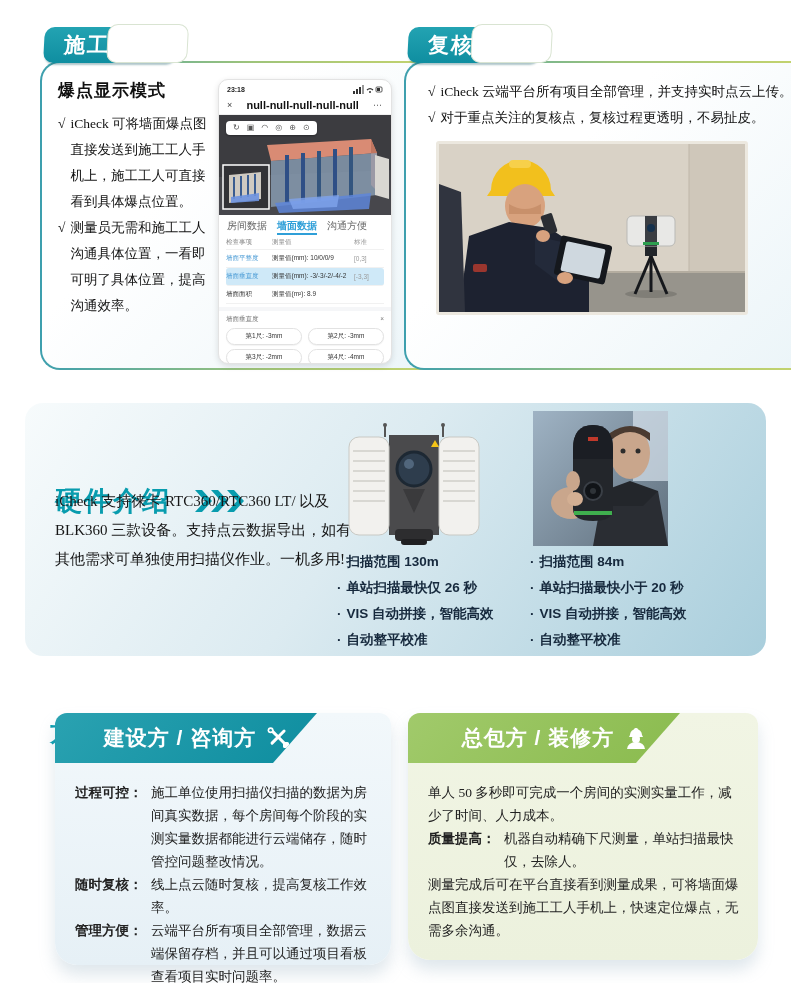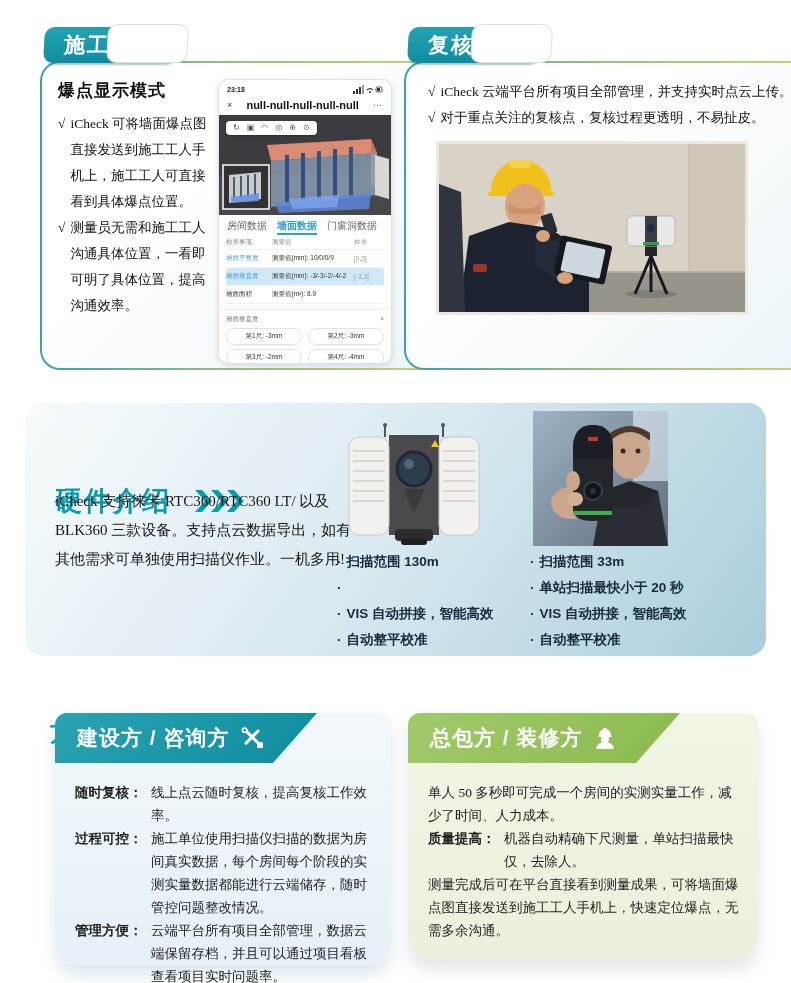--- a/index.html
+++ b/index.html
@@ -100,20 +100,21 @@
   .v-title{position:absolute;left:50px;top:668px;}
   .v-title h2{font-size:25px;}
   .value-card{position:absolute;border-radius:12px 12px 22px 22px;box-shadow:0 10px 16px rgba(140,170,185,.28);}
   #vcard1{left:55px;top:713px;width:336px;height:252px;background:linear-gradient(180deg,#f2f8fb,#e6f0f6);}
   #vcard2{left:408px;top:713px;width:350px;height:247px;background:linear-gradient(180deg,#f1f5e4,#ecf1dd);}
   .vc-banner{
     position:absolute;top:0;left:0;height:50px;display:flex;align-items:center;gap:10px;
     padding-left:22px;box-sizing:border-box;color:#fff;font-weight:bold;font-size:21px;letter-spacing:1px;
     border-top-left-radius:12px;
     clip-path:polygon(0 0,100% 0,calc(100% - 44px) 100%,0 100%);
+    justify-content:center;
   }
   #vcard1 .vc-banner{width:262px;background:linear-gradient(135deg,#2aa2b1,#0e8d9f);}
   #vcard2 .vc-banner{width:272px;background:linear-gradient(135deg,#a1ca6b,#8abb4e);}
   .vc-body{padding:68px 16px 12px 20px;}
   .v-item{display:flex;font-size:13.5px;line-height:23px;}
   .v-item .v-label{flex:0 0 76px;font-weight:bold;color:#222;font-family:"Liberation Sans",sans-serif;}
   .v-item .v-text{flex:1;color:#222;}
 </style>
 </head>
 <body>
@@ -189,21 +190,21 @@
           <rect x="14" y="62" width="2" height="22" fill="#3a5c90"></rect>
           <rect x="21" y="61" width="2" height="22" fill="#3a5c90"></rect>
           <rect x="28" y="60" width="2" height="22" fill="#3a5c90"></rect>
           <rect x="35" y="59" width="2" height="22" fill="#3a5c90"></rect>
           <polygon points="12,82 40,78 40,86 12,88" fill="#6d92e0" opacity="0.9"></polygon>
         </svg>
       </div>
       <div class="ph-tabs">
         <span class="ph-tab">房间数据</span>
         <span class="ph-tab active">墙面数据</span>
-        <span class="ph-tab">门窗洞数据</span>
+        <span class="ph-tab">沟通方便</span>
       </div>
       <div class="ph-table">
         <div class="ph-thead">
           <span class="c-item">检查事项</span>
           <span class="c-val">测量值</span>
           <span class="c-std">标准</span>
         </div>
         <div class="ph-row">
           <span class="c-item link-blue">墙面平整度</span>
           <span class="c-val">测量值(mm): 10/0/0/9</span>
@@ -336,20 +337,21 @@
     <rect x="58" y="118" width="26" height="6" rx="3" fill="#1f1f21"></rect>
   </svg>
 
   <div class="spec-list" style="left:312px;top:146px;">
     <div class="spec">
         <span class="dot">·</span>
         <span>扫描范围 130m</span>
       </div>
     <div class="spec">
         <span class="dot">·</span>
+        <span>单站扫描最快仅 26 秒</span>
       </div>
     <div class="spec">
         <span class="dot">·</span>
         <span>VIS 自动拼接，智能高效</span>
       </div>
     <div class="spec">
         <span class="dot">·</span>
         <span>自动整平校准</span>
       </div>
   </div>
@@ -378,21 +380,21 @@
     <circle cx="60" cy="80" r="3" fill="#2e3338"></circle>
     <rect x="41" y="100" width="38" height="4" fill="#3fae4e"></rect>
     <rect x="55" y="26" width="10" height="4" fill="#c0392b"></rect>
     <ellipse cx="40" cy="70" rx="7" ry="10" fill="#c9a68c"></ellipse>
     <ellipse cx="42" cy="88" rx="8" ry="7" fill="#d3af93"></ellipse>
   </svg>
 
   <div class="spec-list" style="left:505px;top:146px;">
     <div class="spec">
         <span class="dot">·</span>
-        <span>扫描范围 33m</span>
+        <span>扫描范围 84m</span>
       </div>
     <div class="spec">
         <span class="dot">·</span>
         <span>单站扫描最快小于 20 秒</span>
       </div>
     <div class="spec">
         <span class="dot">·</span>
         <span>VIS 自动拼接，智能高效</span>
       </div>
     <div class="spec">
@@ -421,26 +423,26 @@
         <rect x="10.6" y="1" width="3" height="20" rx="1.5" transform="rotate(45 12 11)"></rect>
         <rect x="10.6" y="1" width="3" height="20" rx="1.5" transform="rotate(-45 12 11)"></rect>
         <circle cx="4.6" cy="4.2" r="3" fill="#ffffff"></circle>
         <circle cx="4.6" cy="4.2" r="1.3" fill="#1d96a6"></circle>
         <rect x="17" y="16" width="6" height="6" rx="1.5"></rect>
       </g>
     </svg>
   </div>
   <div class="vc-body serif">
     <div class="v-item">
+      <span class="v-label">过程可控：</span>
+      <span class="v-text">施工单位使用扫描仪扫描的数据为房间真实数据，每个房间每个阶段的实测实量数据都能进行云端储存，随时管控问题整改情况。</span>
+    </div>
+    <div class="v-item">
       <span class="v-label">随时复核：</span>
       <span class="v-text">线上点云随时复核，提高复核工作效率。</span>
-    </div>
-    <div class="v-item">
-      <span class="v-label">过程可控：</span>
-      <span class="v-text">施工单位使用扫描仪扫描的数据为房间真实数据，每个房间每个阶段的实测实量数据都能进行云端储存，随时管控问题整改情况。</span>
     </div>
     <div class="v-item">
       <span class="v-label">管理方便：</span>
       <span class="v-text">云端平台所有项目全部管理，数据云端保留存档，并且可以通过项目看板查看项目实时问题率。</span>
     </div>
   </div>
 </div>
 
 <div class="value-card" id="vcard2">
   <div class="vc-banner">

